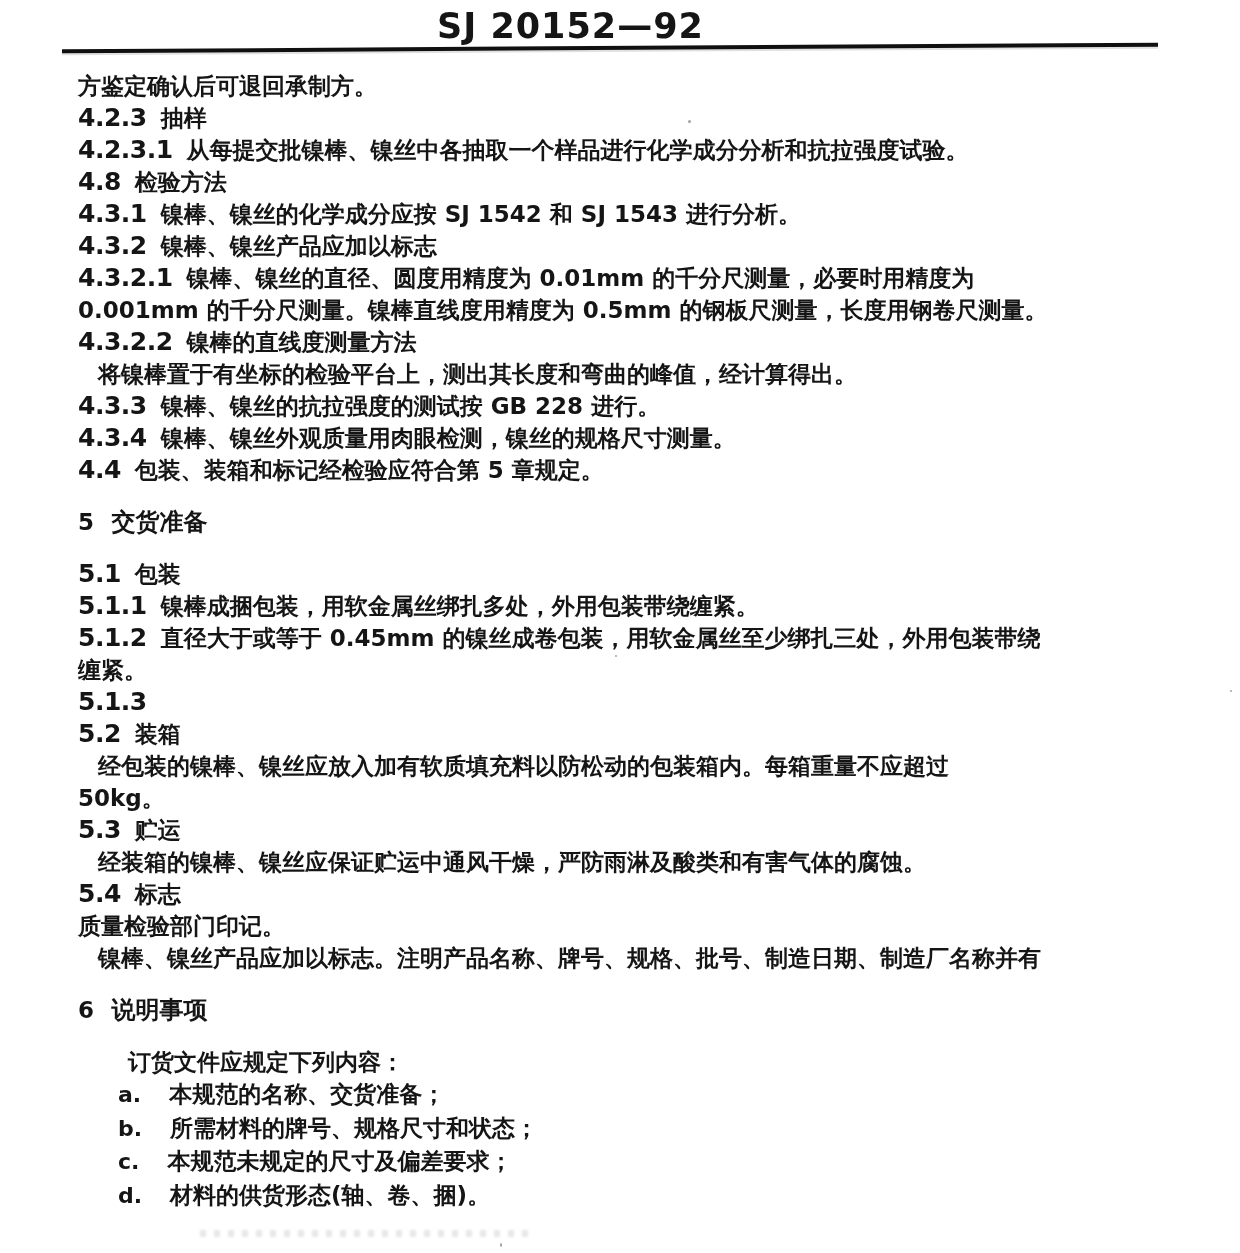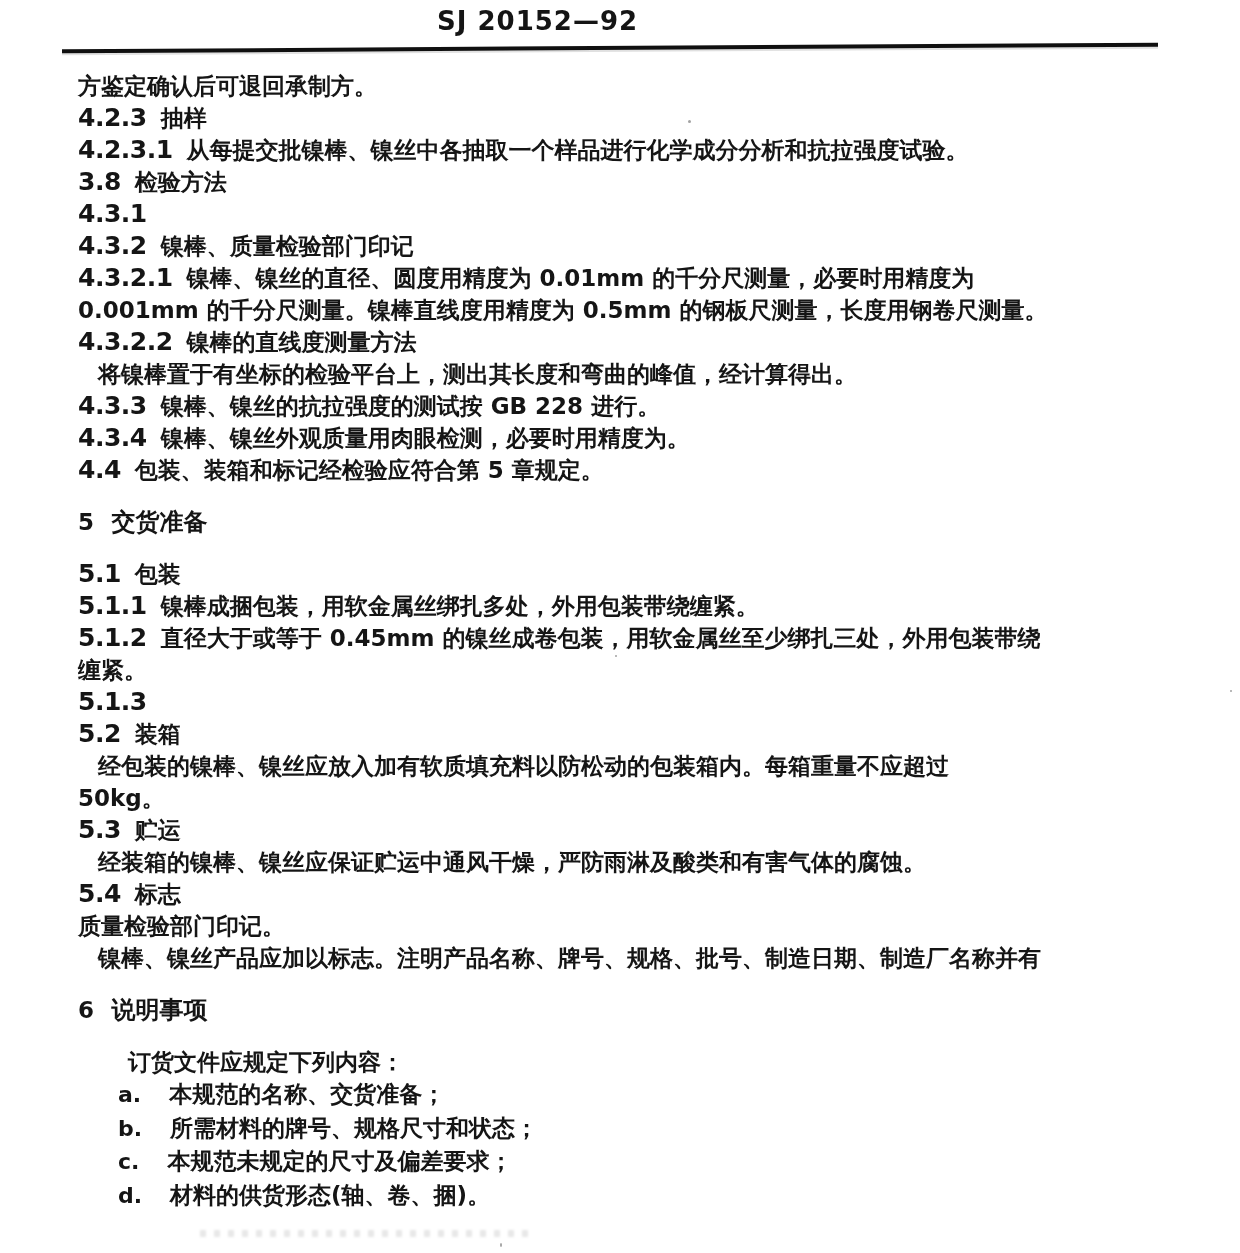--- a/index.html
+++ b/index.html
@@ -9,21 +9,21 @@
     font-family:"DejaVu Sans",sans-serif;
     color:#151515;
     position:relative;
     overflow:hidden;
   }
   .page{position:absolute;inset:0;}
 
   
   .doc-header{
     position:absolute;left:437px;top:6px;
-    font-size:26px;font-weight:700;letter-spacing:1px;
+    font-size:35px;font-weight:700;letter-spacing:1px;
     white-space:nowrap;
   }
   .header-rule{
     position:absolute;left:62px;top:46px;width:1096px;height:4px;
     background:#101010;
     transform:rotate(-0.35deg);
     box-shadow:0 2px 0 rgba(0,0,0,0.12);
   }
 
   
@@ -79,29 +79,30 @@
       </p>
     <p class="ln">
         <span class="num">4.2.3</span>
         <span class="txt">抽样</span>
       </p>
     <p class="ln">
         <span class="num">4.2.3.1</span>
         <span class="txt">从每提交批镍棒、镍丝中各抽取一个样品进行化学成分分析和抗拉强度试验。</span>
       </p>
     <p class="ln">
-        <span class="num">3.8</span>
+        <span class="num">4.8</span>
         <span class="txt">检验方法</span>
       </p>
     <p class="ln">
         <span class="num">4.3.1</span>
+        <span class="txt">镍棒、镍丝的化学成分应按 SJ 1542 和 SJ 1543 进行分析。</span>
       </p>
     <p class="ln">
         <span class="num">4.3.2</span>
-        <span class="txt">镍棒、质量检验部门印记</span>
+        <span class="txt">镍棒、镍丝产品应加以标志</span>
       </p>
     <p class="ln">
         <span class="num">4.3.2.1</span>
         <span class="txt">镍棒、镍丝的直径、圆度用精度为 0.01mm 的千分尺测量，必要时用精度为</span>
       </p>
     <p class="ln">
         <span class="txt">0.001mm 的千分尺测量。镍棒直线度用精度为 0.5mm 的钢板尺测量，长度用钢卷尺测量。</span>
       </p>
     <p class="ln">
         <span class="num">4.3.2.2</span>
@@ -109,21 +110,21 @@
       </p>
     <p class="ln ind">
         <span class="txt">将镍棒置于有坐标的检验平台上，测出其长度和弯曲的峰值，经计算得出。</span>
       </p>
     <p class="ln">
         <span class="num">4.3.3</span>
         <span class="txt">镍棒、镍丝的抗拉强度的测试按 GB 228 进行。</span>
       </p>
     <p class="ln">
         <span class="num">4.3.4</span>
-        <span class="txt">镍棒、镍丝外观质量用肉眼检测，必要时用精度为。</span>
+        <span class="txt">镍棒、镍丝外观质量用肉眼检测，镍丝的规格尺寸测量。</span>
       </p>
     <p class="ln">
         <span class="num">4.4</span>
         <span class="txt">包装、装箱和标记经检验应符合第 5 章规定。</span>
       </p>
     <p class="ln h1 gap">
         <span class="num">5</span>
         <span class="txt">交货准备</span>
       </p>
     <p class="ln gap">

